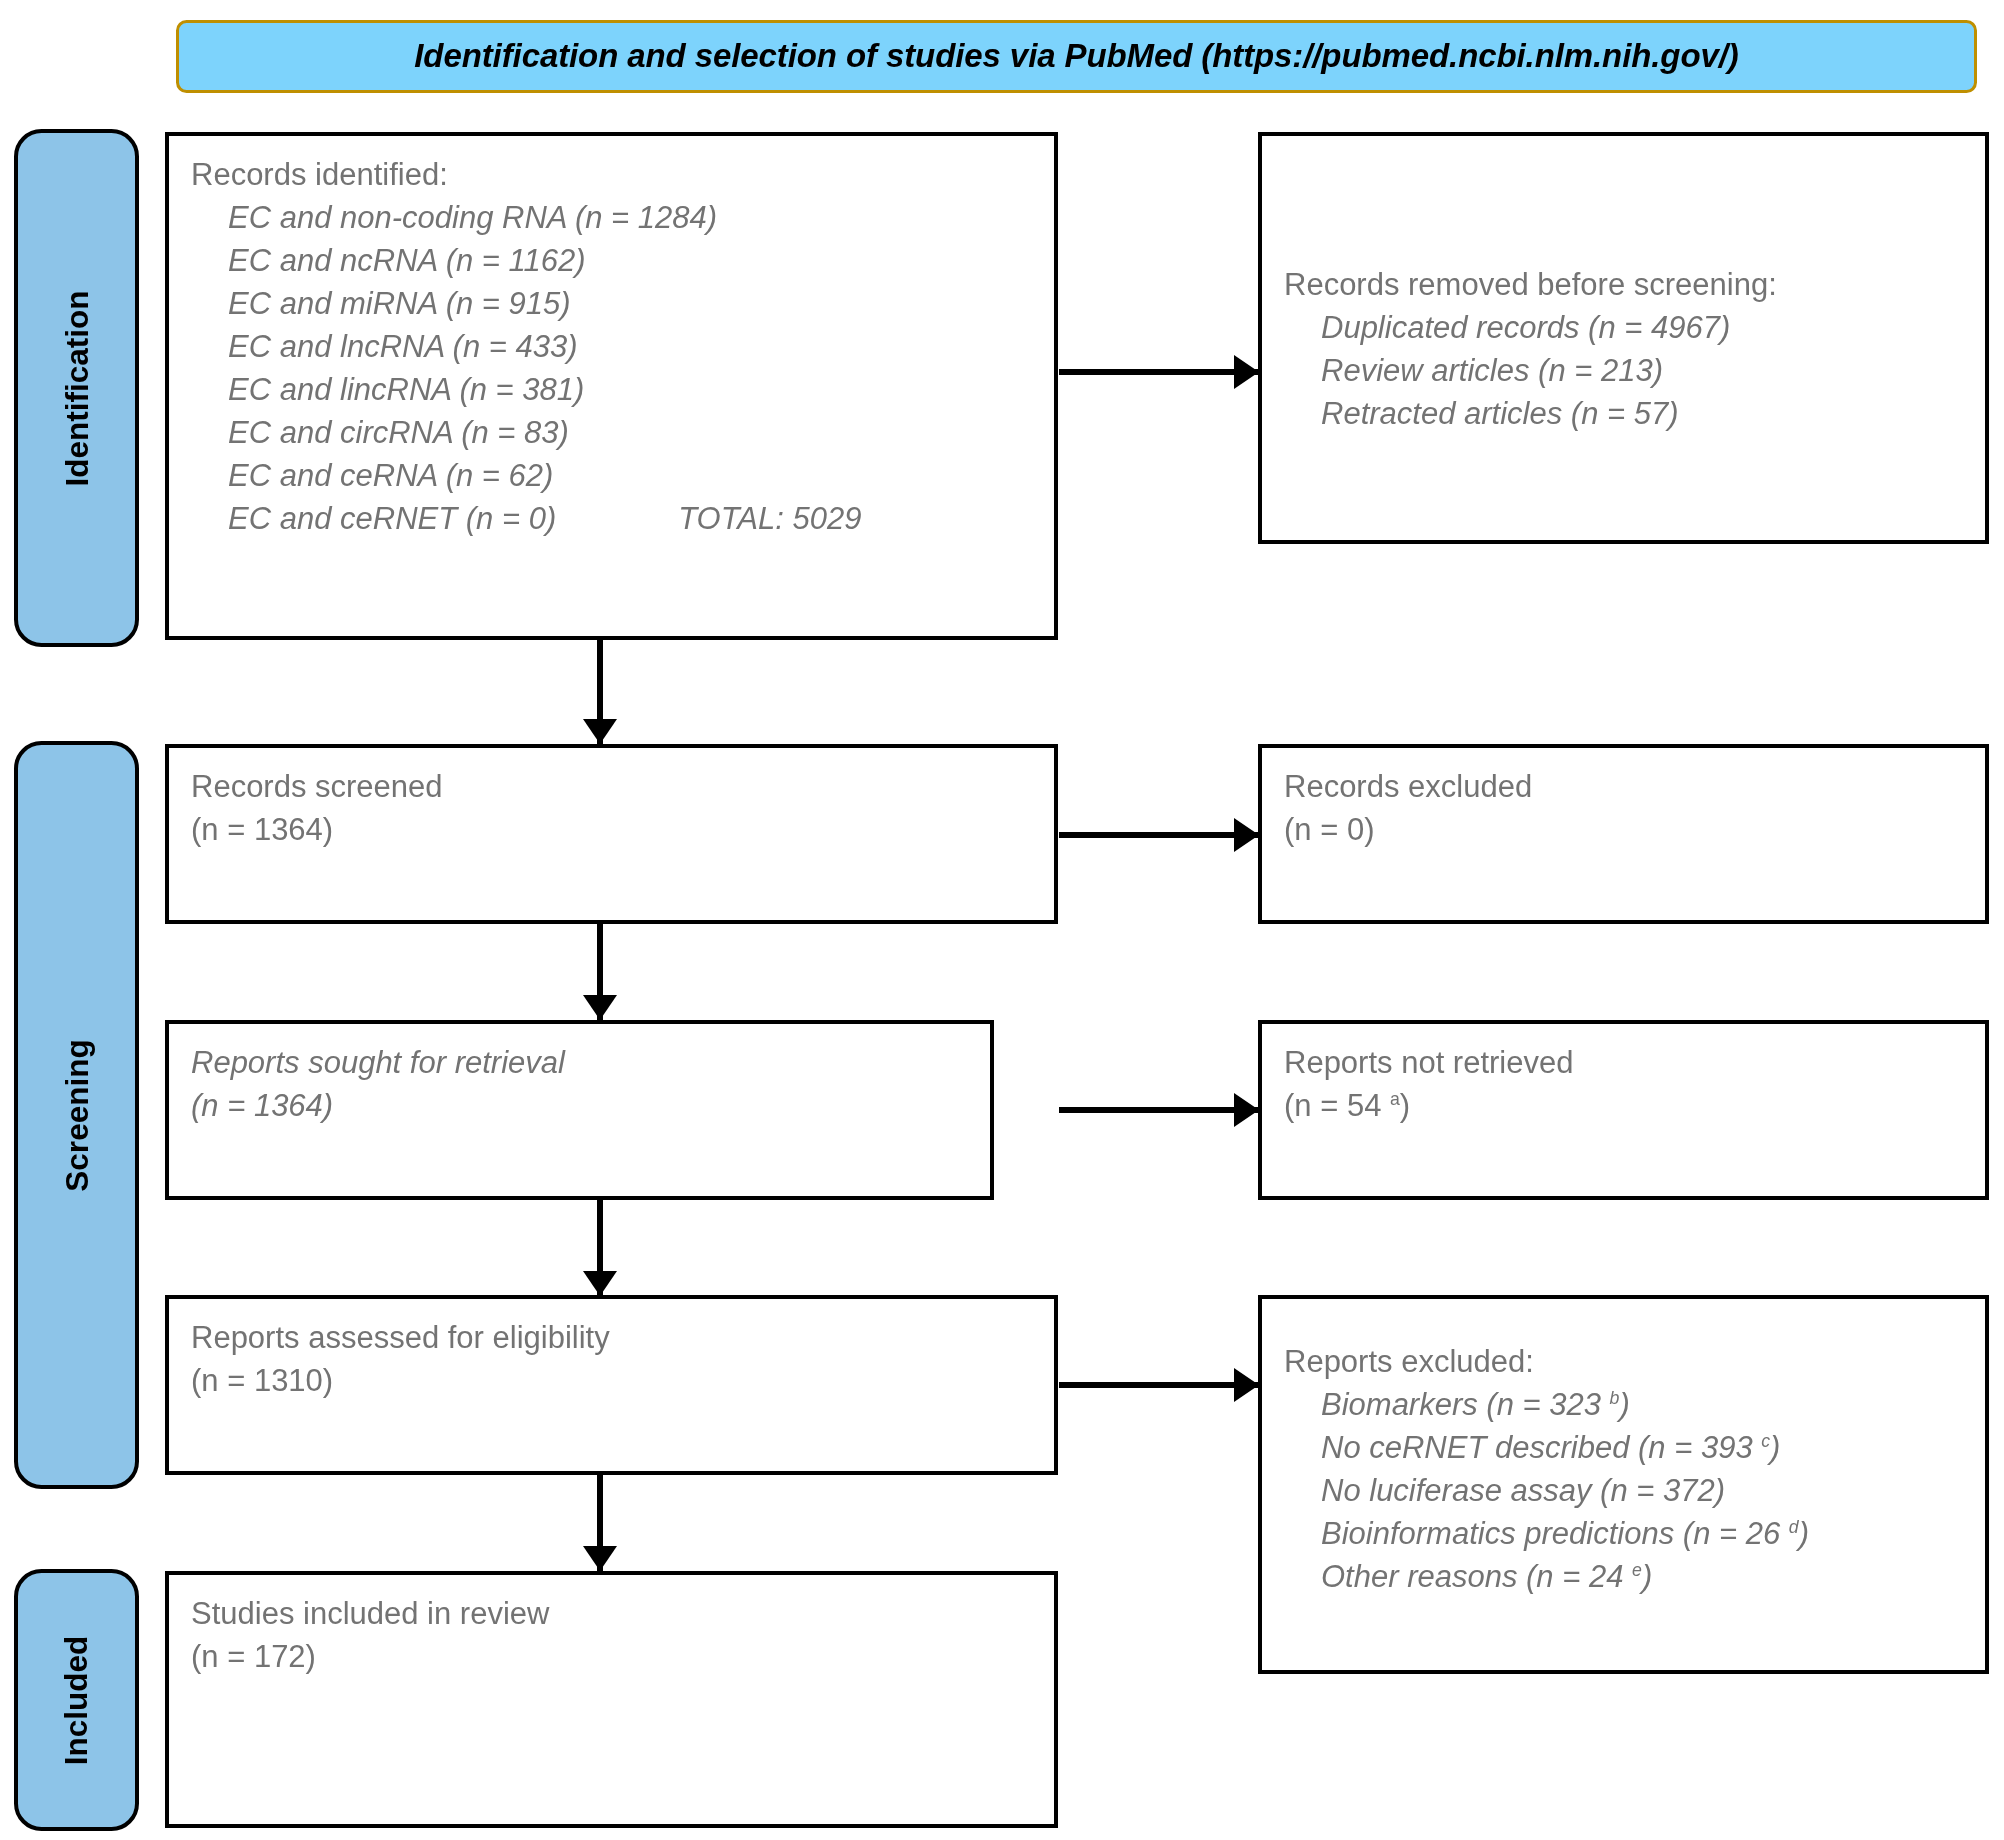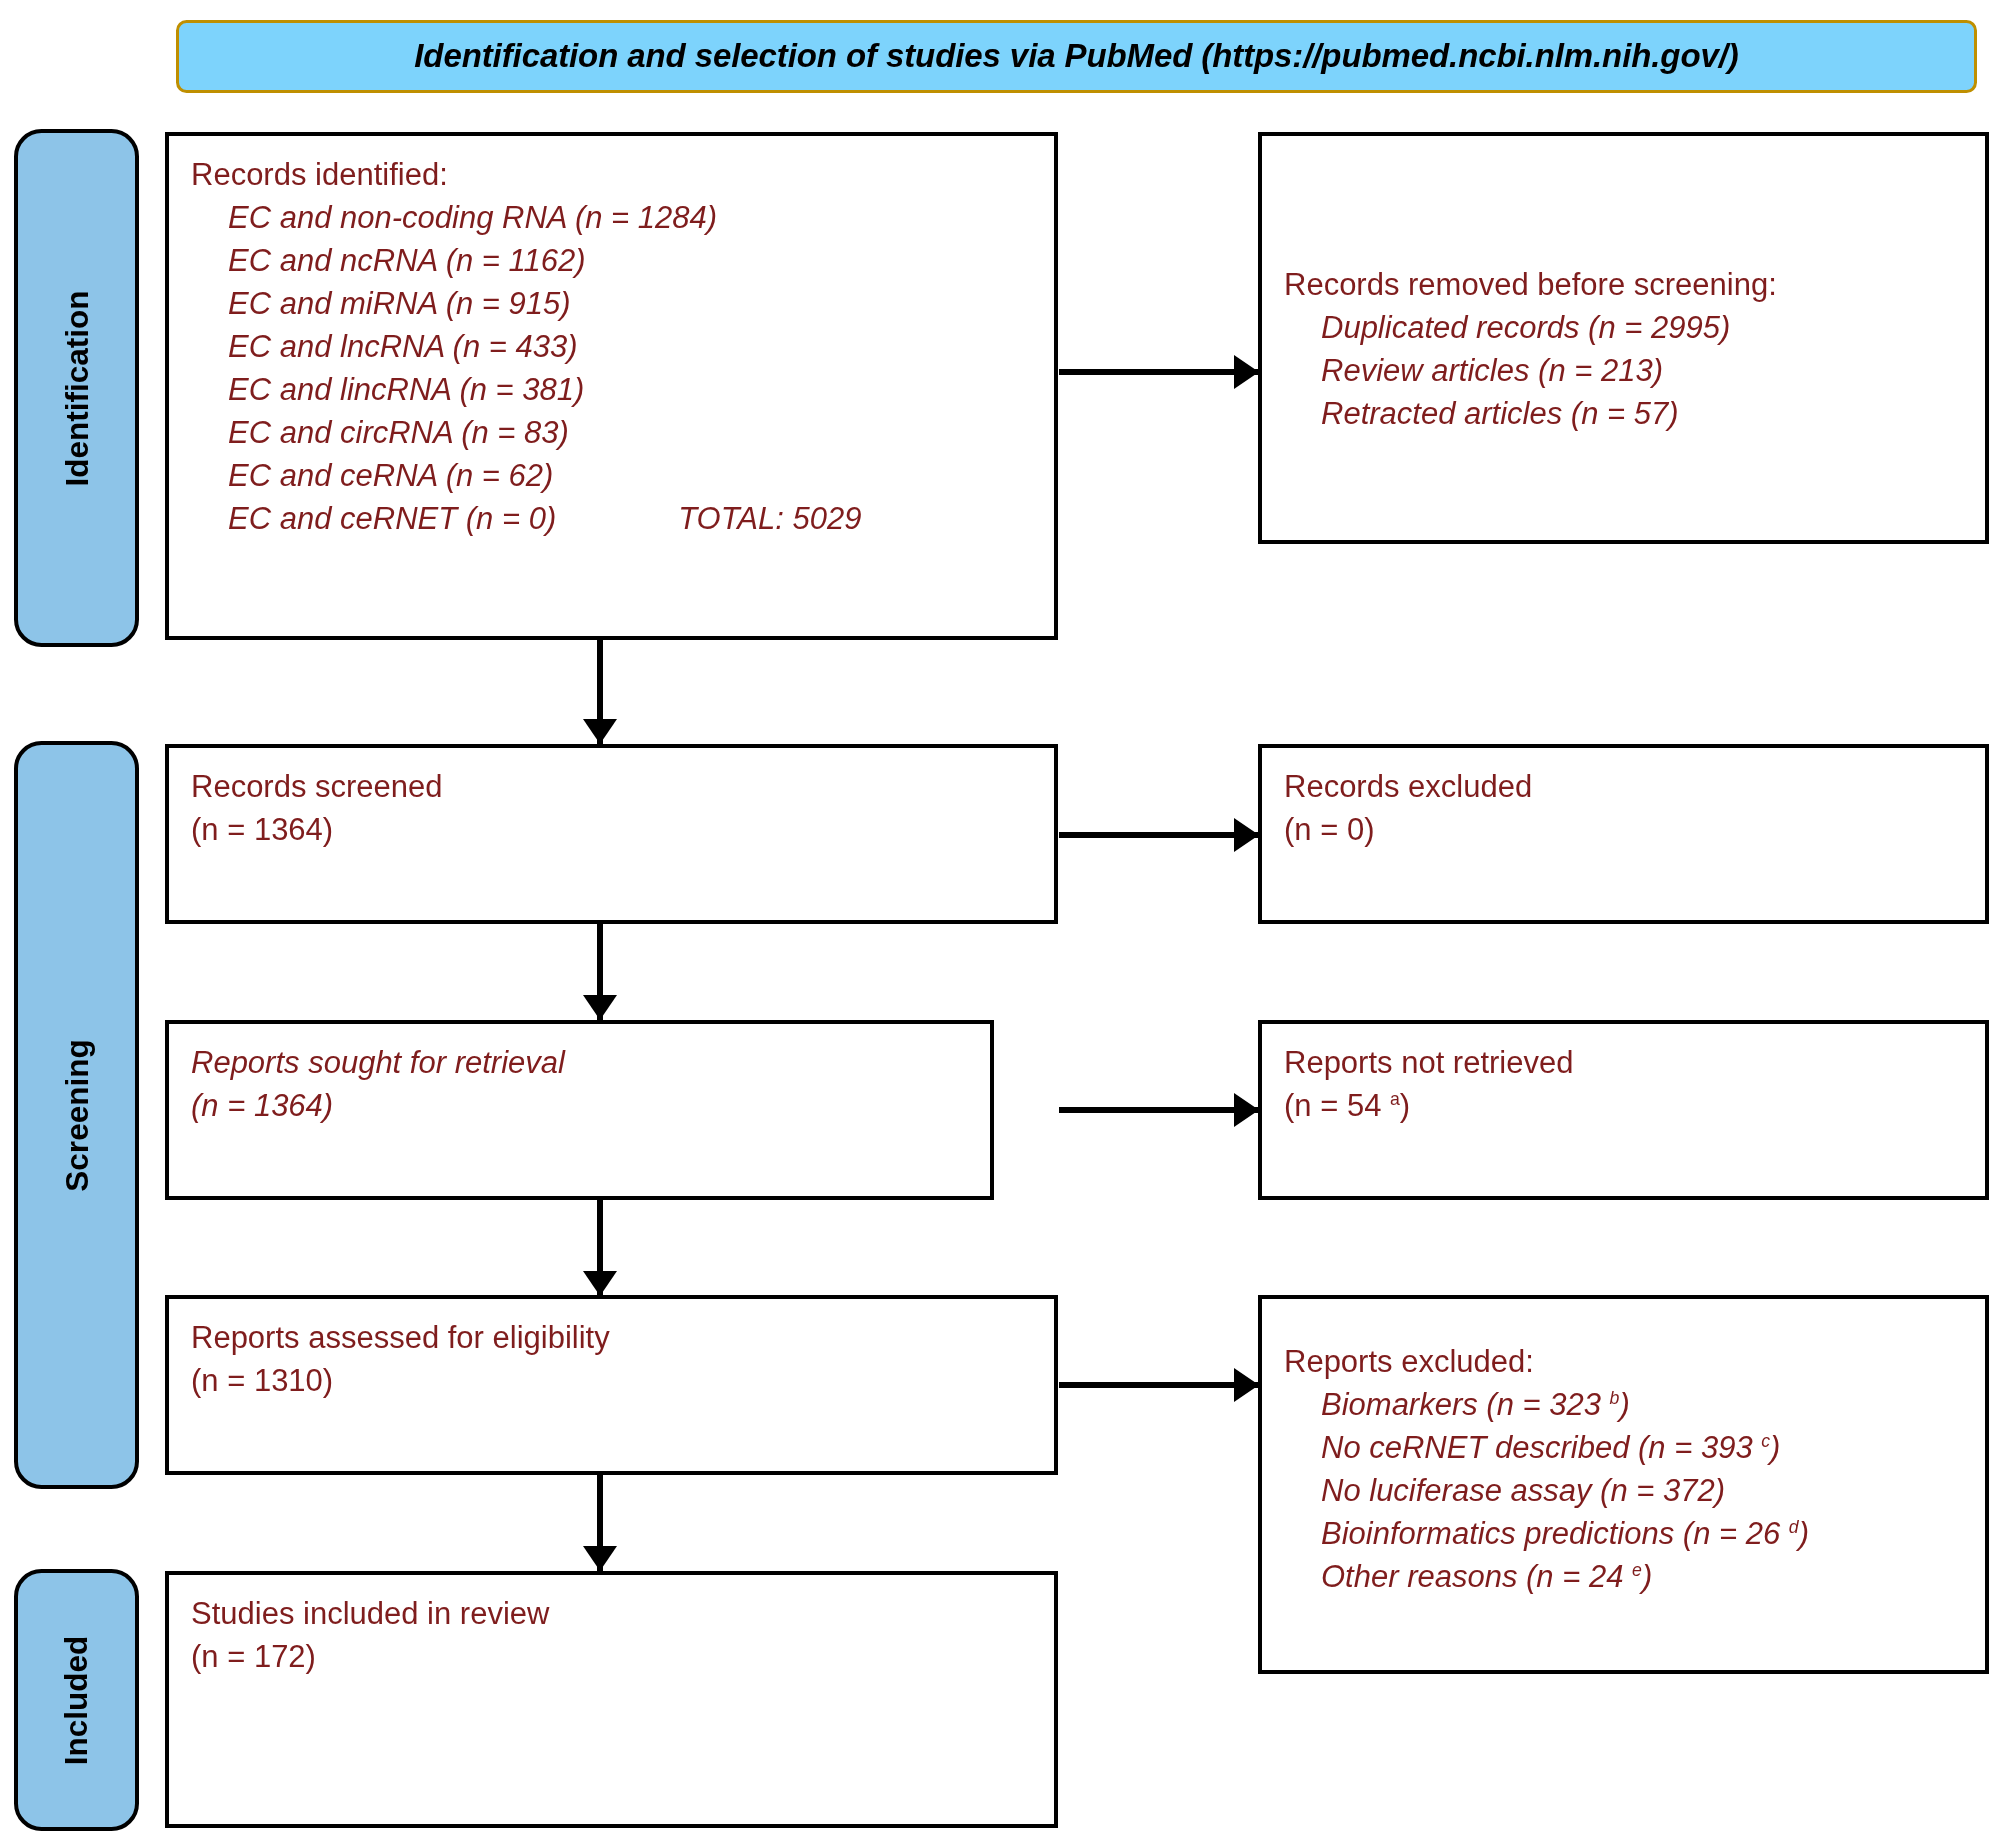--- a/index.html
+++ b/index.html
@@ -73,21 +73,21 @@
   .box {
     position: absolute;
     background: #ffffff;
     border: 4.6px solid #000000;
     box-sizing: border-box;
     padding: 17px 22px;
   }
   .box-line {
     font-size: 31px;
     line-height: 43px;
-    color: #7f1d1d;
+    color: #737373;
     white-space: nowrap;
   }
   .box-line.indent { padding-left: 37px; font-style: italic; }
   .box-line sup {
     font-size: 17.7px;
     vertical-align: super;
     line-height: 0;
   }
   .total-span { display: inline-block; padding-left: 122px; }
 
@@ -186,21 +186,21 @@
     <div class="box-line indent">EC and lncRNA (n = 433)</div>
     <div class="box-line indent">EC and lincRNA (n = 381)</div>
     <div class="box-line indent">EC and circRNA (n = 83)</div>
     <div class="box-line indent">EC and ceRNA (n = 62)</div>
     <div class="box-line indent"><span>EC and ceRNET (n = 0)</span><span class="total-span">TOTAL: 5029</span></div>
   </div>
 
   <div class="box" id="box-removed">
     <div style="height:110px"></div>
     <div class="box-line">Records removed before screening:</div>
-    <div class="box-line indent">Duplicated records (n = 2995)</div>
+    <div class="box-line indent">Duplicated records (n = 4967)</div>
     <div class="box-line indent">Review articles (n = 213)</div>
     <div class="box-line indent">Retracted articles (n = 57)</div>
   </div>
 
   <div class="box" id="box-screened">
     <div class="box-line">Records screened</div>
     <div class="box-line">(n = 1364)</div>
   </div>
 
   <div class="box" id="box-excluded-rec">

